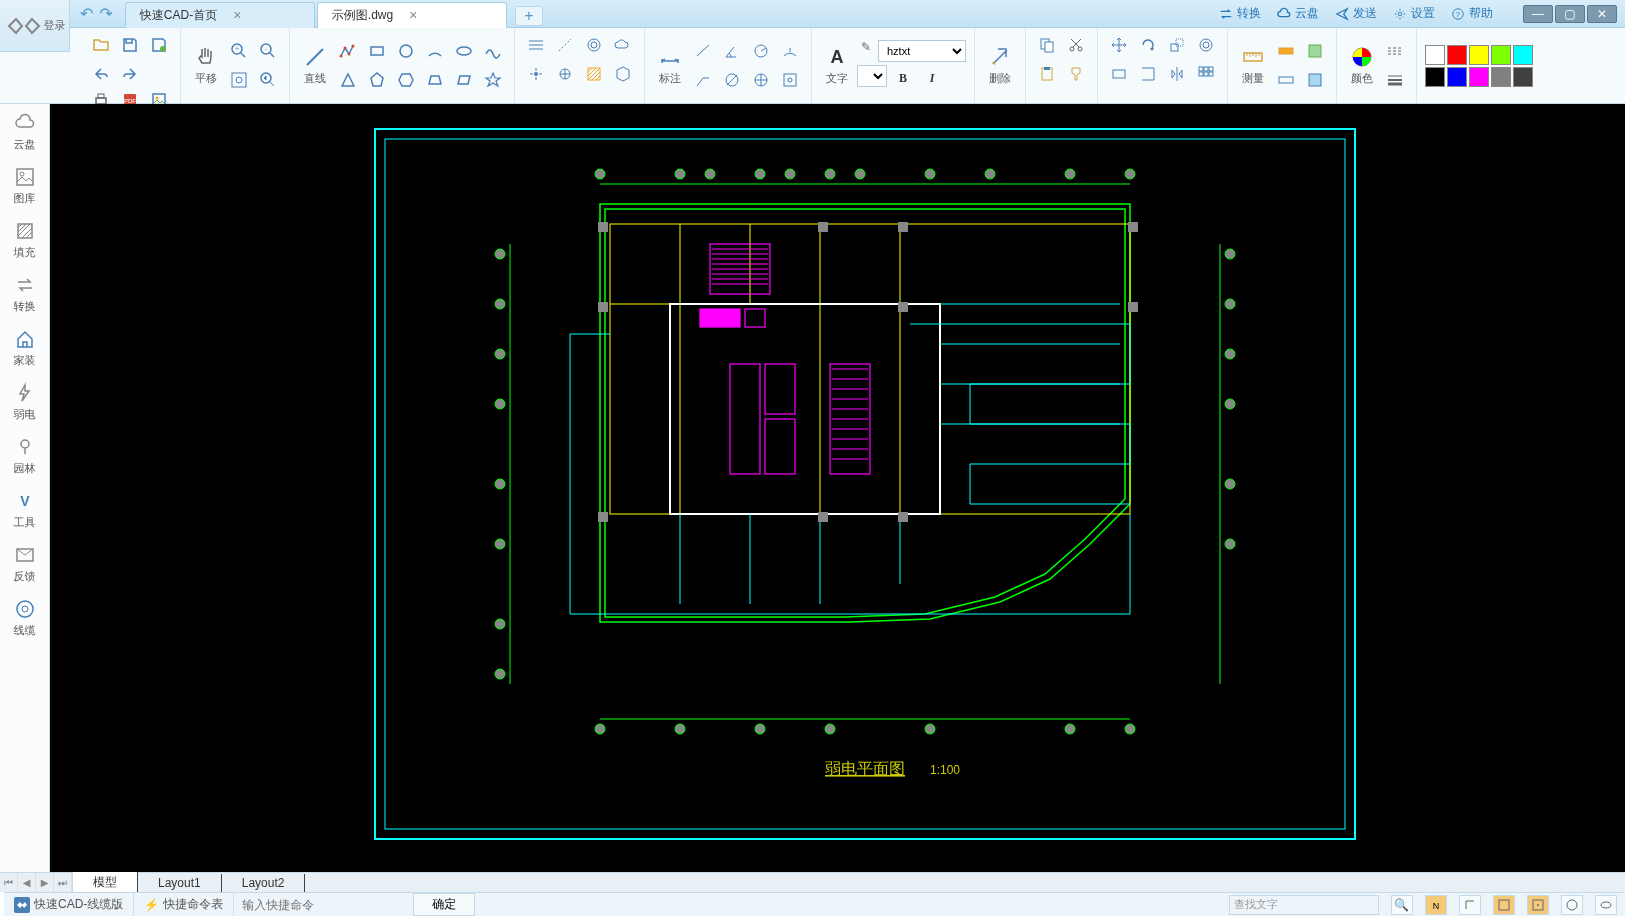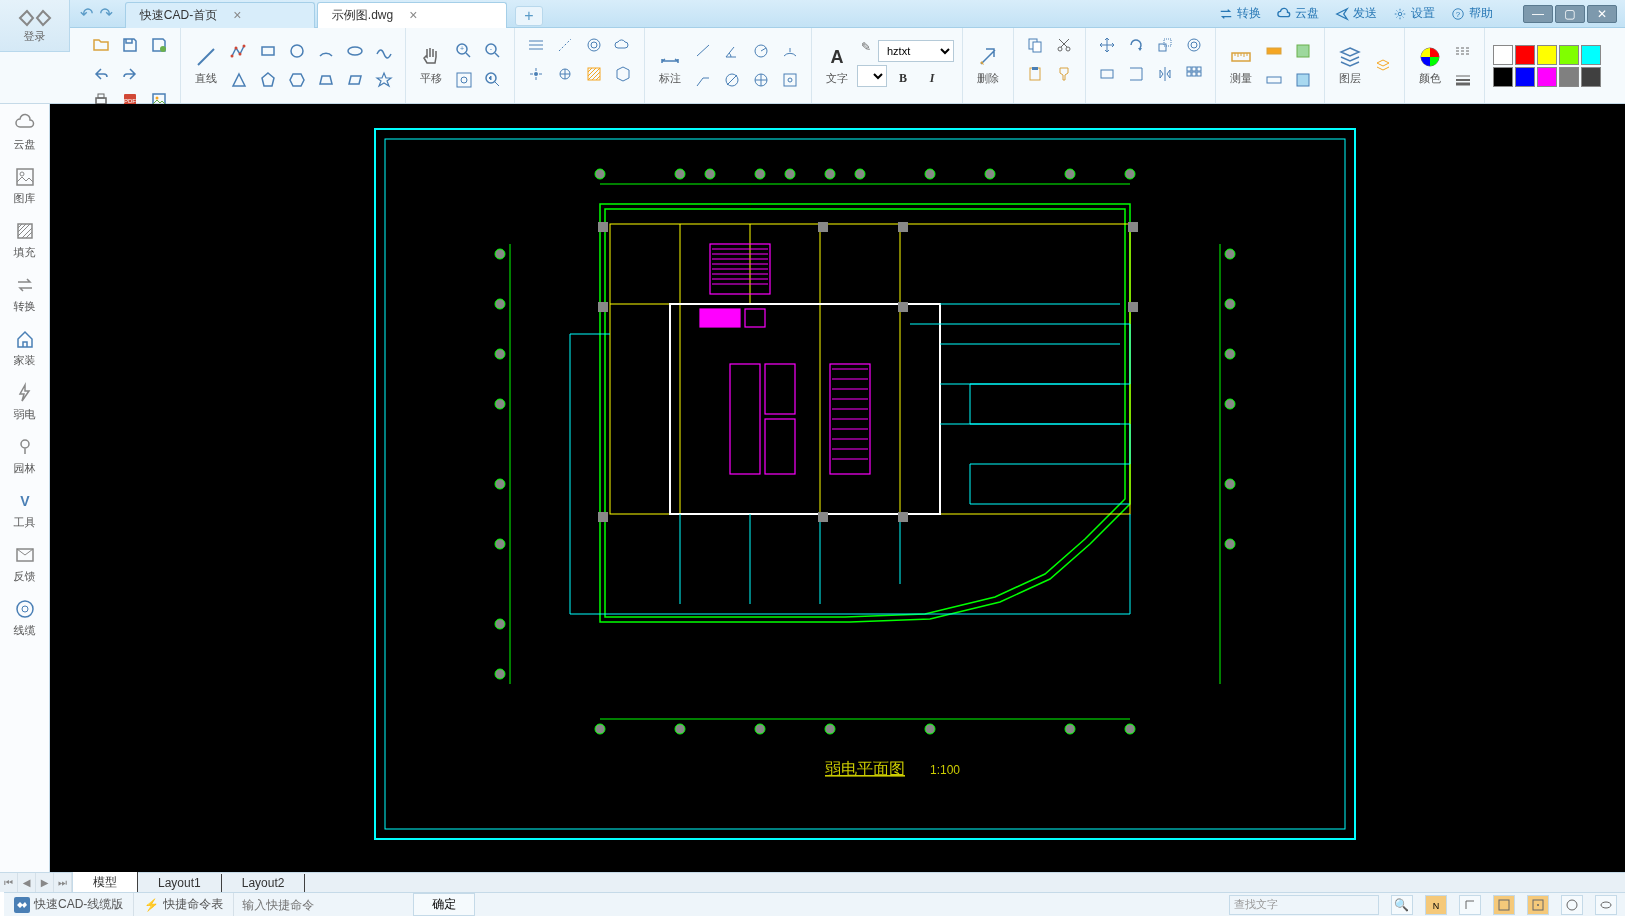--- a/index.html
+++ b/index.html
@@ -1,20 +1,20 @@
 <!DOCTYPE html>
 <html><head>
 <meta charset="utf-8">
 <style>
 * { margin: 0; padding: 0; box-sizing: border-box; }
 body { font-family: "Microsoft YaHei", sans-serif; font-size: 12px; background: #fff; overflow: hidden; width: 1625px; height: 916px; color: #333; }
 
 
 .titlebar { height: 28px; background: linear-gradient(to bottom, #d8edfa, #c3e2f5); border-bottom: 1px solid #a5cfe8; display: flex; align-items: center; }
-.logo-area { width: 70px; height: 52px; background: linear-gradient(to bottom, #e5f2fa, #d5e9f6); display: flex; flex-direction: column; align-items: center; justify-content: center; border-right: 1px solid #b8d8ec; position: absolute; top: 0; left: 0; z-index: 10; border-bottom: 1px solid #b8d8ec; }
+.logo-area { width: 70px; height: 52px; background: linear-gradient(to bottom, #e5f2fa, #d5e9f6); display: flex; flex-direction: row; align-items: center; justify-content: center; border-right: 1px solid #b8d8ec; position: absolute; top: 0; left: 0; z-index: 10; border-bottom: 1px solid #b8d8ec; }
 .logo-area svg { width: 40px; height: 22px; }
 .logo-area .login-txt { font-size: 11px; color: #666; }
 .history-btns { margin-left: 80px; display: flex; gap: 6px; }
 .history-btns span { color: #5a9bc7; font-size: 16px; cursor: pointer; }
 .tabs { display: flex; margin-left: 12px; height: 28px; align-items: flex-end; }
 .tab { padding: 4px 14px; background: #fff; border: 1px solid #a5cfe8; border-bottom: none; border-radius: 3px 3px 0 0; margin-right: 2px; display: flex; align-items: center; gap: 16px; font-size: 12px; min-width: 190px; }
 .tab.inactive { background: #d8edfa; }
 .tab .close { color: #888; font-size: 14px; cursor: pointer; }
 .newtab { width: 28px; height: 20px; background: #eaf5fc; border: 1px solid #b8d8ec; border-radius: 3px; display: flex; align-items: center; justify-content: center; color: #5a9bc7; font-size: 16px; margin-left: 6px; margin-bottom: 2px; cursor: pointer; }
 .titlebar-right { margin-left: auto; display: flex; align-items: center; gap: 16px; padding-right: 8px; color: #fff; }
@@ -189,20 +189,63 @@
             </svg>
           </div>
       </div>
     </div>
   </div>
 
   <div class="rgroup">
     <div class="rgroup-body">
       <div class="rbtn-lg">
         <svg viewBox="0 0 24 24">
+            <path d="M8 4v8M11 3v9M14 4v8M17 6v6l-1 6H8l-3-5 2-2 1 1V4" fill="none" stroke="#666" stroke-width="1.5"></path>
+          </svg>
+        <span class="lbl">平移</span>
+      </div>
+      <div class="rcol">
+        <div class="rrow">
+          <div class="rbtn">
+              <svg viewBox="0 0 18 18">
+                <circle cx="7" cy="7" r="5" fill="none" stroke="#4a7fb5" stroke-width="1.5"></circle>
+                <path d="M11 11l4 4" stroke="#4a7fb5" stroke-width="1.5"></path>
+                <text x="7" y="9" text-anchor="middle" font-size="7" fill="#4a7fb5">+</text>
+              </svg>
+            </div>
+          <div class="rbtn">
+              <svg viewBox="0 0 18 18">
+                <circle cx="7" cy="7" r="5" fill="none" stroke="#4a7fb5" stroke-width="1.5"></circle>
+                <path d="M11 11l4 4" stroke="#4a7fb5" stroke-width="1.5"></path>
+                <text x="7" y="9" text-anchor="middle" font-size="7" fill="#4a7fb5">-</text>
+              </svg>
+            </div>
+        </div>
+        <div class="rrow">
+          <div class="rbtn">
+              <svg viewBox="0 0 18 18">
+                <rect x="2" y="2" width="14" height="14" fill="none" stroke="#4a7fb5"></rect>
+                <circle cx="9" cy="9" r="3" fill="none" stroke="#4a7fb5"></circle>
+              </svg>
+            </div>
+          <div class="rbtn">
+              <svg viewBox="0 0 18 18">
+                <circle cx="7" cy="7" r="5" fill="none" stroke="#4a7fb5" stroke-width="1.5"></circle>
+                <path d="M11 11l4 4M5 7l2-2v4z" stroke="#4a7fb5" fill="#4a7fb5"></path>
+              </svg>
+            </div>
+        </div>
+      </div>
+    </div>
+  </div>
+
+  <div class="rgroup">
+    <div class="rgroup-body">
+      <div class="rbtn-lg">
+        <svg viewBox="0 0 24 24">
             <path d="M4 20L20 4" stroke="#4a7fb5" stroke-width="2"></path>
           </svg>
         <span class="lbl">直线</span>
       </div>
       <div class="rcol">
         <div class="rrow">
           <div class="rbtn">
               <svg viewBox="0 0 18 18">
                 <path d="M2 14l4-8 4 6 4-8" fill="none" stroke="#4a7fb5" stroke-width="1.5"></path>
                 <circle cx="2" cy="14" r="1.5" fill="#d14836"></circle>
@@ -259,63 +302,20 @@
               </svg>
             </div>
           <div class="rbtn">
               <svg viewBox="0 0 18 18">
                 <path d="M5 5h10l-2 8H3z" fill="none" stroke="#4a7fb5" stroke-width="1.5"></path>
               </svg>
             </div>
           <div class="rbtn">
               <svg viewBox="0 0 18 18">
                 <path d="M9 2l2 5h5l-4 3 2 5-5-3-5 3 2-5-4-3h5z" fill="none" stroke="#4a7fb5" stroke-width="1.2"></path>
-              </svg>
-            </div>
-        </div>
-      </div>
-    </div>
-  </div>
-
-  <div class="rgroup">
-    <div class="rgroup-body">
-      <div class="rbtn-lg">
-        <svg viewBox="0 0 24 24">
-            <path d="M8 4v8M11 3v9M14 4v8M17 6v6l-1 6H8l-3-5 2-2 1 1V4" fill="none" stroke="#666" stroke-width="1.5"></path>
-          </svg>
-        <span class="lbl">平移</span>
-      </div>
-      <div class="rcol">
-        <div class="rrow">
-          <div class="rbtn">
-              <svg viewBox="0 0 18 18">
-                <circle cx="7" cy="7" r="5" fill="none" stroke="#4a7fb5" stroke-width="1.5"></circle>
-                <path d="M11 11l4 4" stroke="#4a7fb5" stroke-width="1.5"></path>
-                <text x="7" y="9" text-anchor="middle" font-size="7" fill="#4a7fb5">+</text>
-              </svg>
-            </div>
-          <div class="rbtn">
-              <svg viewBox="0 0 18 18">
-                <circle cx="7" cy="7" r="5" fill="none" stroke="#4a7fb5" stroke-width="1.5"></circle>
-                <path d="M11 11l4 4" stroke="#4a7fb5" stroke-width="1.5"></path>
-                <text x="7" y="9" text-anchor="middle" font-size="7" fill="#4a7fb5">-</text>
-              </svg>
-            </div>
-        </div>
-        <div class="rrow">
-          <div class="rbtn">
-              <svg viewBox="0 0 18 18">
-                <rect x="2" y="2" width="14" height="14" fill="none" stroke="#4a7fb5"></rect>
-                <circle cx="9" cy="9" r="3" fill="none" stroke="#4a7fb5"></circle>
-              </svg>
-            </div>
-          <div class="rbtn">
-              <svg viewBox="0 0 18 18">
-                <circle cx="7" cy="7" r="5" fill="none" stroke="#4a7fb5" stroke-width="1.5"></circle>
-                <path d="M11 11l4 4M5 7l2-2v4z" stroke="#4a7fb5" fill="#4a7fb5"></path>
               </svg>
             </div>
         </div>
       </div>
     </div>
   </div>
 
   <div class="rgroup">
     <div class="rcol">
       <div class="rrow">
@@ -434,21 +434,21 @@
     <div class="rgroup-body">
       <div class="rbtn-lg">
         <svg viewBox="0 0 24 24">
             <text x="12" y="18" text-anchor="middle" font-size="18" font-weight="bold" fill="#333">A</text>
           </svg>
         <span class="lbl">文字</span>
       </div>
       <div class="rcol">
         <div class="rrow">
           <div style="width:18px;text-align:center;color:#666">✎</div>
-          <select class="combo" style="width:76px"><option>hztxt</option></select>
+          <select class="combo" style="width:88px"><option>hztxt</option></select>
         </div>
         <div class="rrow">
           <select class="combo" style="width:30px"><option>350</option></select>
           <div class="rbtn" style="font-weight:bold;font-family:serif">B</div>
           <div class="rbtn" style="font-style:italic;font-family:serif;font-weight:bold">I</div>
         </div>
       </div>
     </div>
   </div>
 
@@ -585,38 +585,20 @@
           <div class="rbtn">
               <svg viewBox="0 0 18 18">
                 <rect x="3" y="3" width="12" height="12" fill="#a8d8f0" stroke="#4a7fb5"></rect>
               </svg>
             </div>
         </div>
       </div>
     </div>
   </div>
 
-  <div class="rgroup">
-    <div class="rgroup-body">
-      <div class="rbtn-lg">
-        <svg viewBox="0 0 24 24">
-            <path d="M12 3l9 4-9 4-9-4z" fill="none" stroke="#4a7fb5" stroke-width="1.5"></path>
-            <path d="M3 12l9 4 9-4M3 17l9 4 9-4" fill="none" stroke="#4a7fb5" stroke-width="1.5"></path>
-          </svg>
-        <span class="lbl">图层</span>
-      </div>
-      <div class="rcol">
-        <div class="rbtn">
-            <svg viewBox="0 0 18 18">
-              <path d="M9 3l6 3-6 3-6-3z M3 10l6 3 6-3" fill="none" stroke="#f5a623"></path>
-            </svg>
-          </div>
-      </div>
-    </div>
-  </div>
 
   <div class="rgroup">
     <div class="rgroup-body">
       <div class="rbtn-lg">
         <svg viewBox="0 0 24 24">
             <circle cx="12" cy="12" r="9" fill="none" stroke="#666"></circle>
             <path d="M12 3a9 9 0 019 9h-9z" fill="#ff0000"></path>
             <path d="M21 12a9 9 0 01-9 9v-9z" fill="#00ff00"></path>
             <path d="M12 21a9 9 0 01-9-9h9z" fill="#0000ff"></path>
             <path d="M3 12a9 9 0 019-9v9z" fill="#ffff00"></path>

